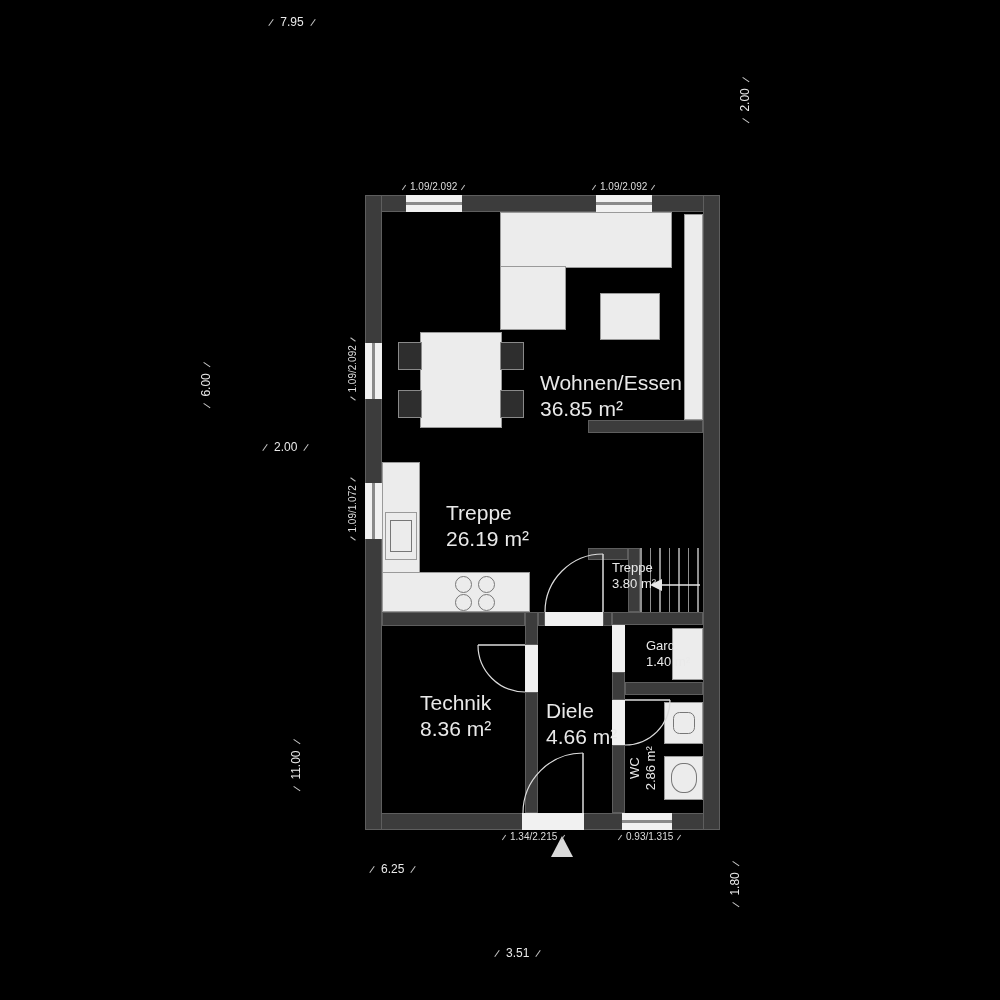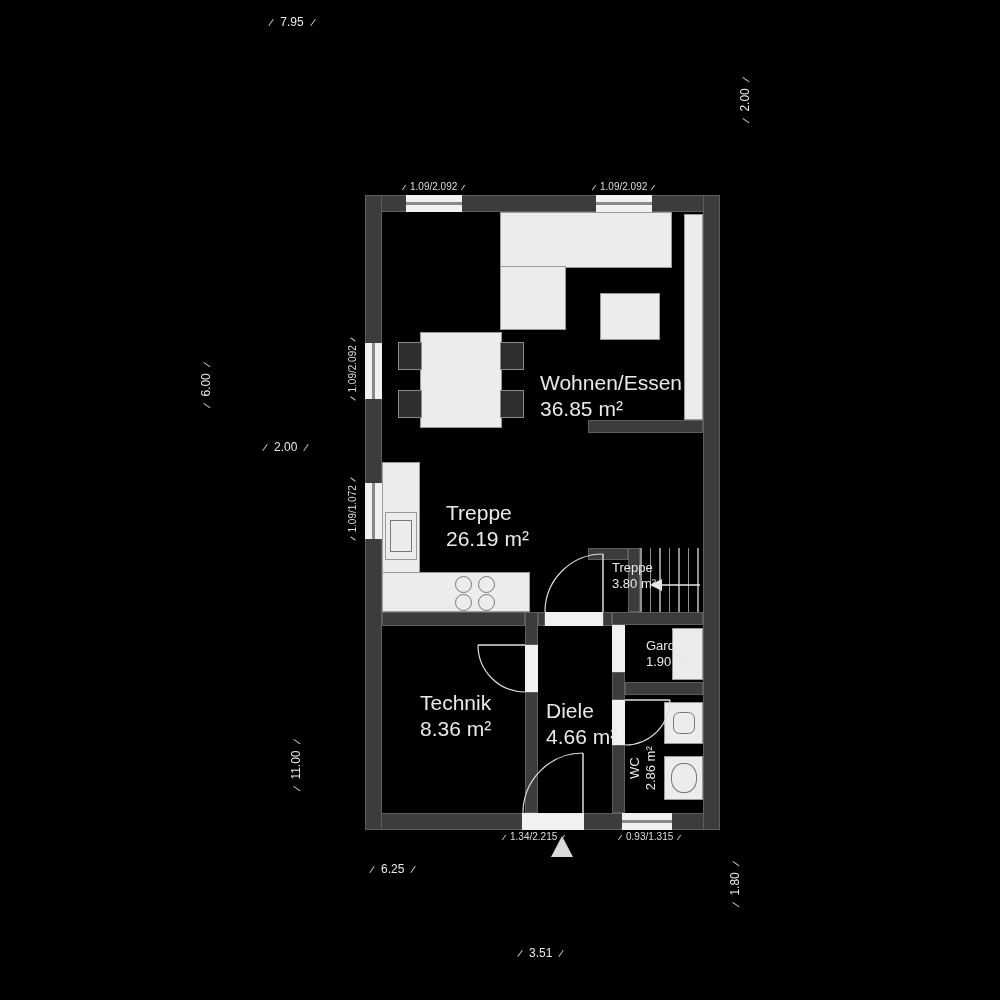--- a/index.html
+++ b/index.html
@@ -112,21 +112,21 @@
   <div class="room-label" style="left:446px;top:500px">
     <div>Treppe</div>
     <div>26.19 m²</div>
   </div>
   <div class="room-label small" style="left:612px;top:560px">
     <div>Treppe</div>
     <div>3.80 m²</div>
   </div>
   <div class="room-label small" style="left:646px;top:638px">
     <div>Gard.</div>
-    <div>1.90 m²</div>
+    <div>1.40 m²</div>
   </div>
   <div class="room-label" style="left:420px;top:690px">
     <div>Technik</div>
     <div>8.36 m²</div>
   </div>
   <div class="room-label" style="left:546px;top:698px">
     <div>Diele</div>
     <div>4.66 m²</div>
   </div>
   <div class="room-label small rot" style="left:606px;top:752px;width:74px;text-align:center">
@@ -141,15 +141,15 @@
   <div class="olabel" style="left:498px;top:831px"><span>1.34/2.215</span></div>
   <div class="olabel" style="left:614px;top:831px"><span>0.93/1.315</span></div>
 
   <div class="dim" style="left:256px;top:16px;width:72px"><span>7.95</span></div>
   <div class="dim rot" style="left:722px;top:99px;width:48px"><span>2.00</span></div>
   <div class="dim rot" style="left:183px;top:384px;width:48px"><span>6.00</span></div>
   <div class="dim" style="left:256px;top:441px"><span>2.00</span></div>
   <div class="dim rot" style="left:271px;top:765px;width:52px"><span>11.00</span></div>
   <div class="dim" style="left:363px;top:863px;width:48px"><span>6.25</span></div>
   <div class="dim rot" style="left:712px;top:883px;width:48px"><span>1.80</span></div>
-  <div class="dim" style="left:511px;top:947px"><span>3.51</span></div>
+  <div class="dim" style="left:488px;top:947px"><span>3.51</span></div>
 
 </div>
 
 </body></html>

